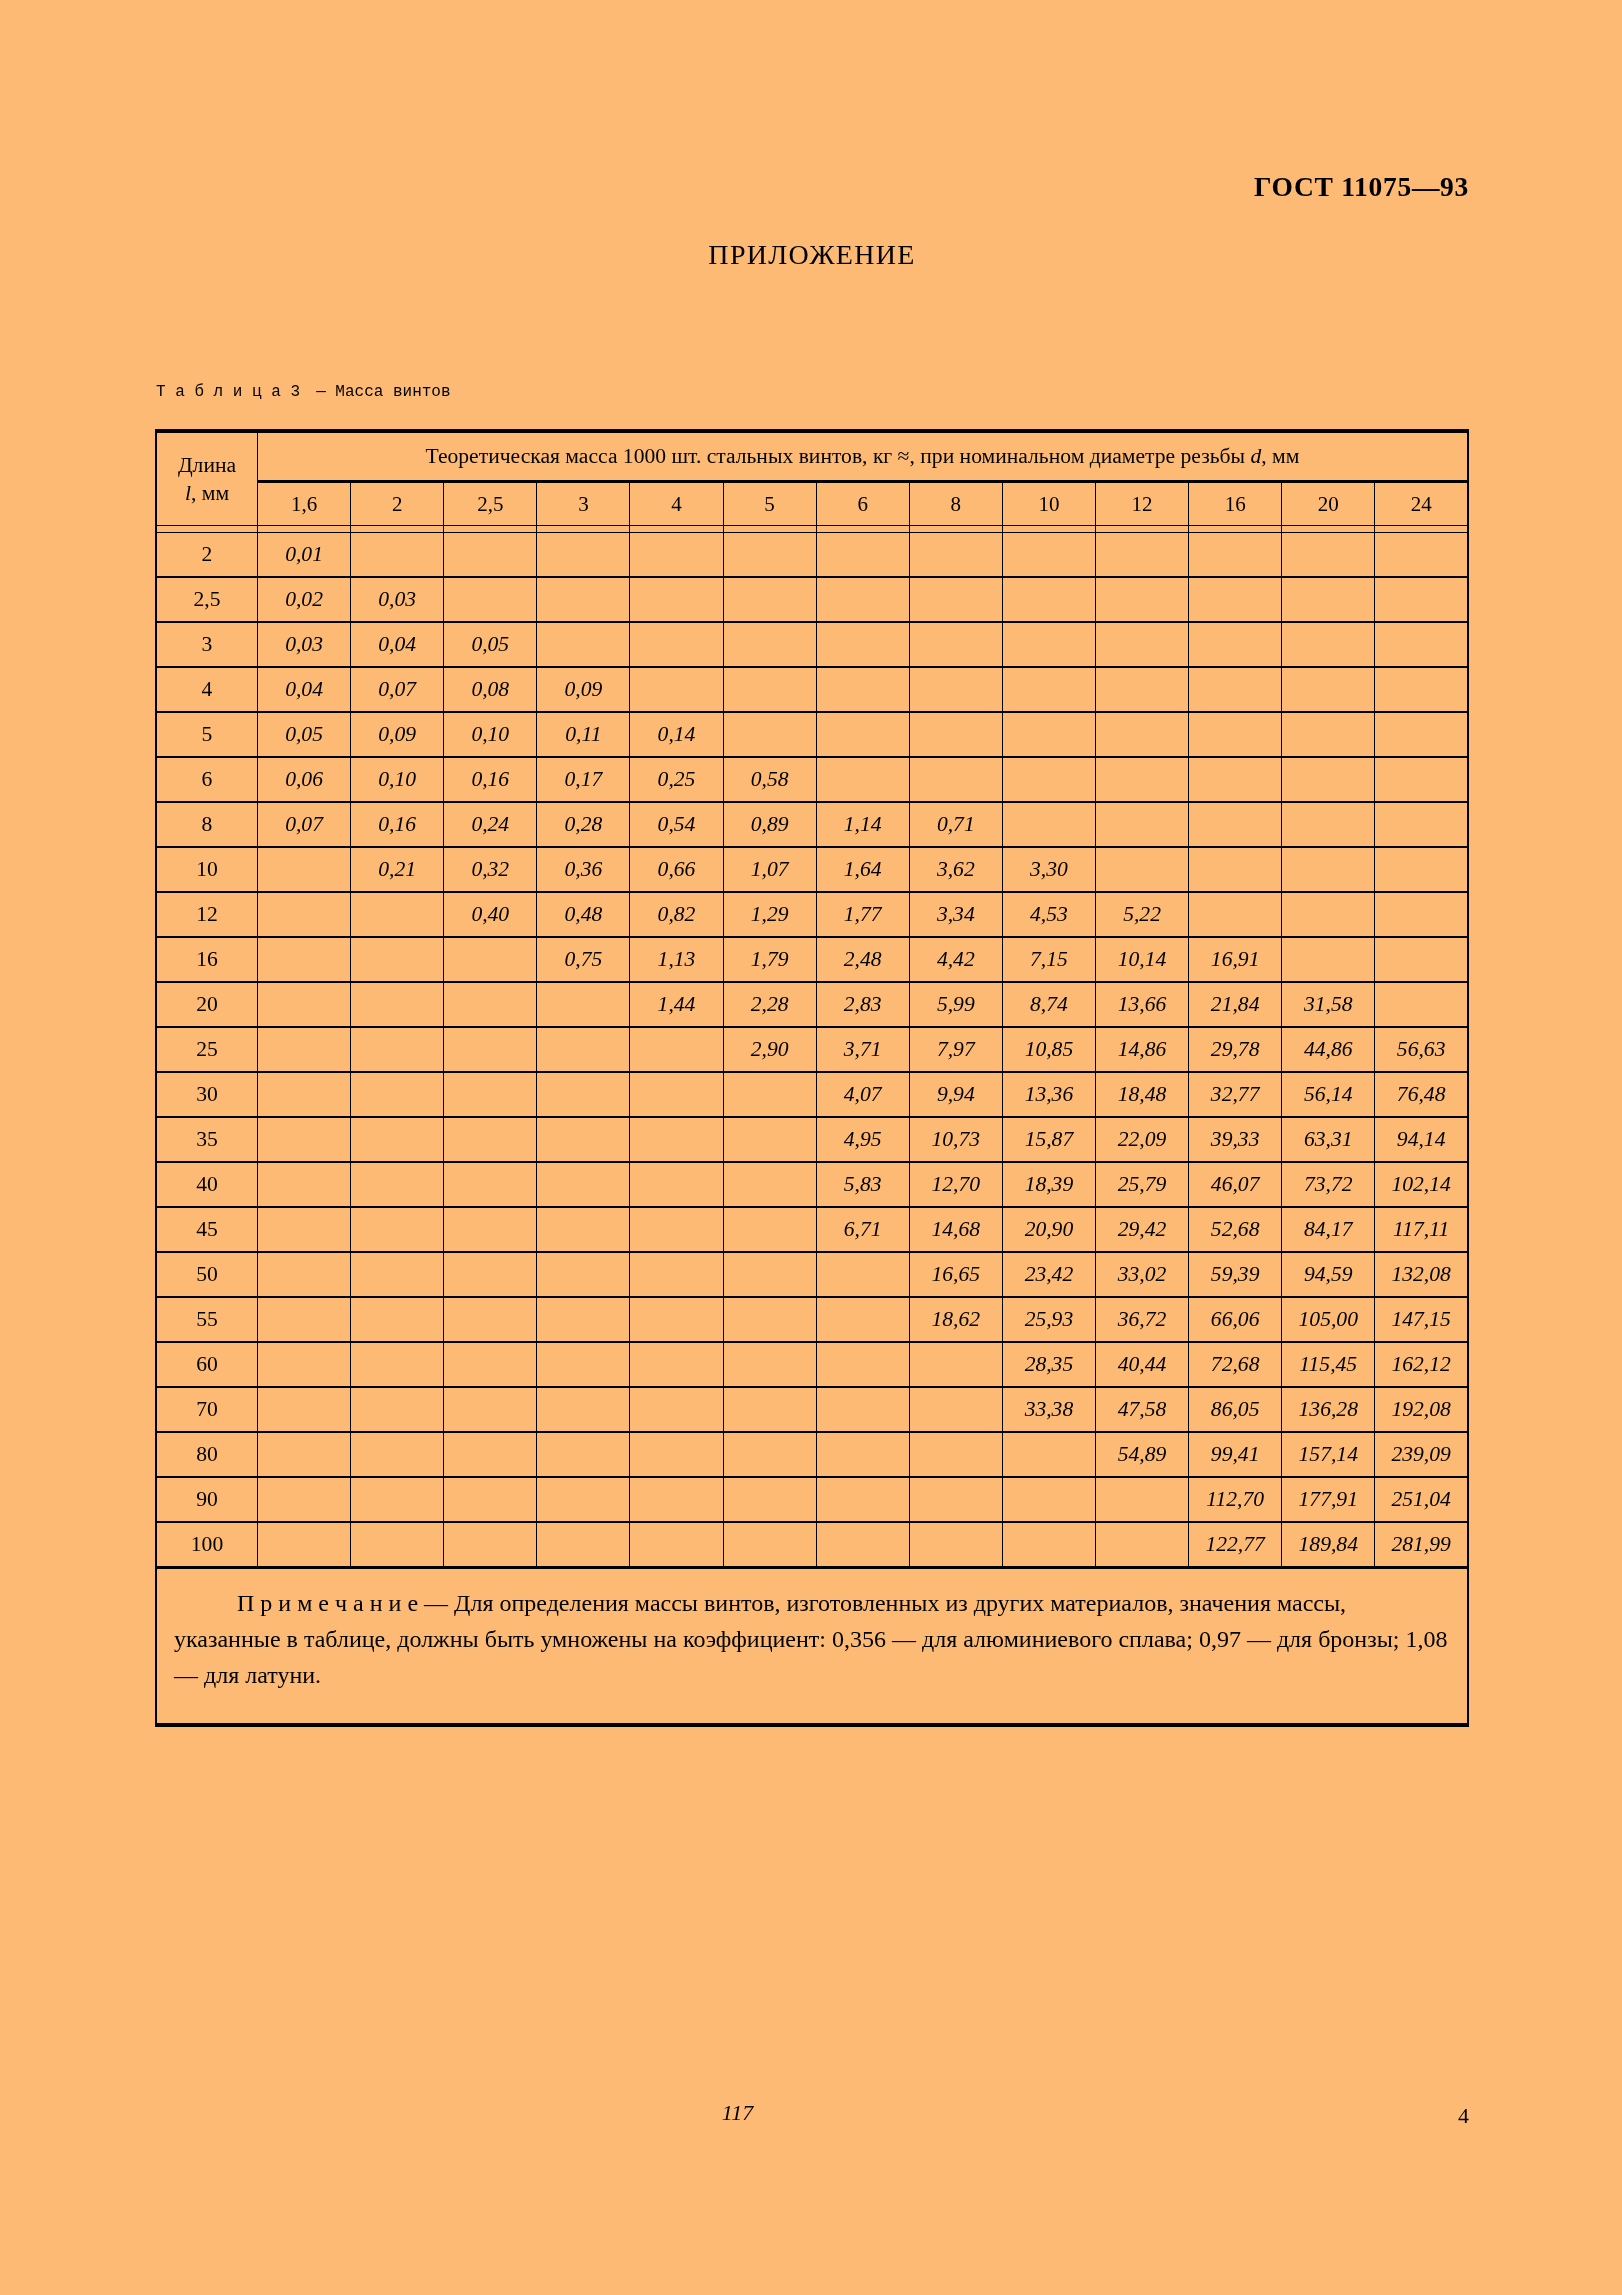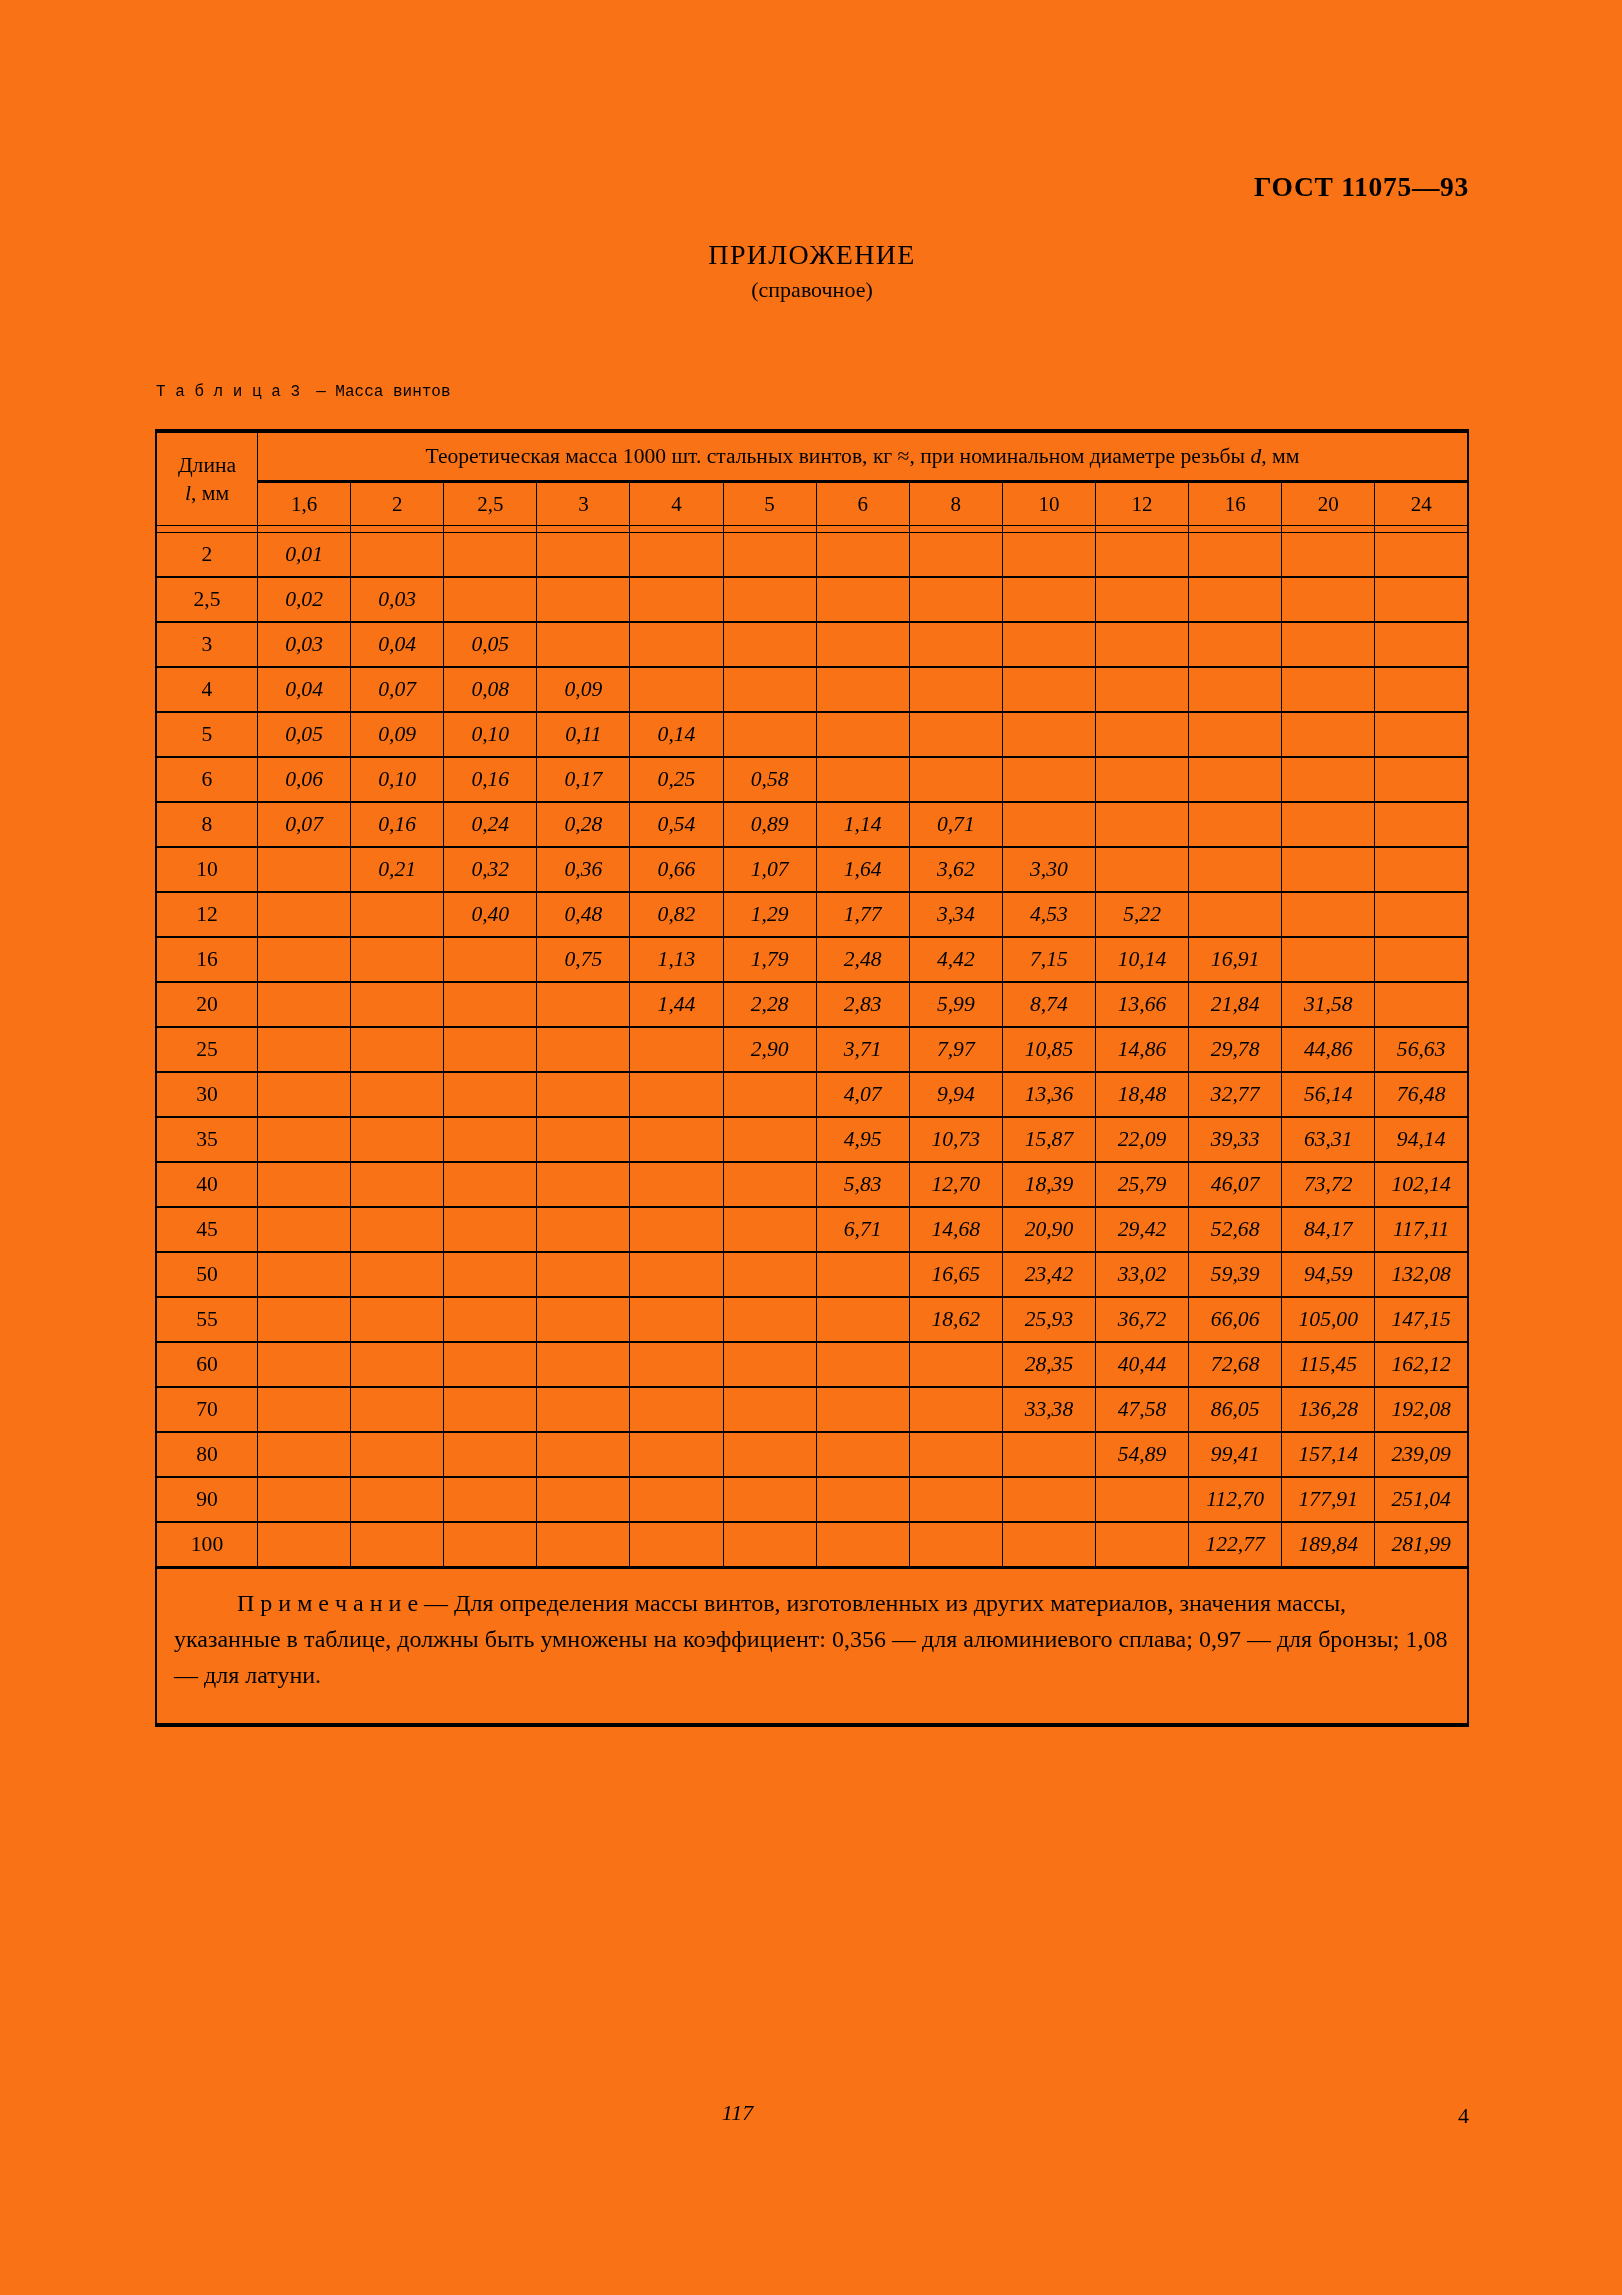--- a/index.html
+++ b/index.html
@@ -1,20 +1,20 @@
 <!DOCTYPE html>
 <html style="font-size:10.5px"><head>
 <meta charset="utf-8">
 <style>
   html, body { margin:0; padding:0; background:#ffffff; }
   .page {
     position: relative;
     width: 1622px;
     height: 2295px;
-    background: #f97316;
+    background: #fdba74;
     color: #000000;
     font-family: "Liberation Serif", "DejaVu Serif", serif;
     overflow: hidden;
   }
   .gost-code {
     position: absolute;
     top: 171px;
     right: 153px;
     font-size: 27.5px;
     font-weight: bold;
@@ -124,21 +124,20 @@
   i { font-style: italic; }
 </style>
 </head>
 <body>
 
 <div class="page">
 
   <div class="gost-code">ГОСТ 11075—93</div>
 
   <div class="annex-title">ПРИЛОЖЕНИЕ</div>
-  <div class="annex-subtitle">(справочное)</div>
 
   <div class="table-caption">
     <span class="cap-label">Т а б л и ц а  3</span>
     <span class="cap-title">— Масса винтов</span>
   </div>
 
   <table class="masstable">
     <thead>
       <tr>
         <th class="len-h" rowspan="2">

